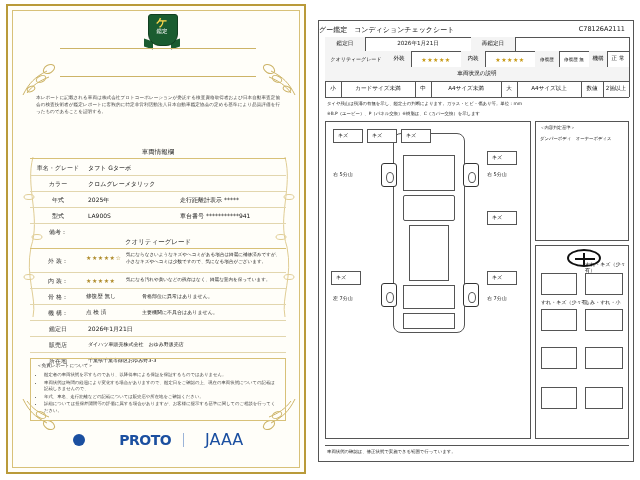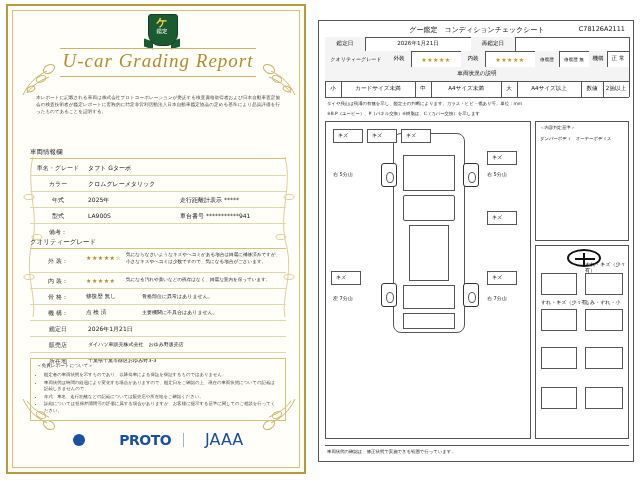--- a/index.html
+++ b/index.html
@@ -18,21 +18,21 @@
   .crest .ribR{left:23px;transform:skewY(-18deg);}
 
   .title-script{position:absolute;left:0;top:44px;width:300px;text-align:center;font-family:"Liberation Serif",serif;font-style:italic;font-size:19px;color:#b08d2e;letter-spacing:1px;}
   .title-rule{position:absolute;left:52px;width:196px;height:1px;background:#cdb468;}
   .title-rule.a{top:42px;}
   .title-rule.b{top:70px;}
   .sub-title{position:absolute;left:0;top:74px;width:300px;text-align:center;font-size:7.5px;color:#333;font-family:"DejaVu Sans",sans-serif;}
 
   .blurb{position:absolute;left:28px;top:88px;width:244px;font-size:4.6px;line-height:1.55;color:#444;font-family:"DejaVu Sans",sans-serif;text-align:justify;}
 
-  .sec-h{position:absolute;font-size:6.5px;color:#222;font-family:"DejaVu Sans",sans-serif;text-align:left;}
+  .sec-h{position:absolute;font-size:6.5px;color:#222;font-family:"DejaVu Sans",sans-serif;text-align:center;}
   .tbl{position:absolute;font-size:6px;font-family:"DejaVu Sans",sans-serif;color:#222;}
   .row{position:relative;height:15px;border-bottom:1px solid #e2d6ae;}
   .row:last-child{border-bottom:none;}
   .lbl{position:absolute;left:0;top:0;width:56px;height:15px;line-height:15px;text-align:center;color:#333;}
   .val{position:absolute;left:58px;top:0;height:15px;line-height:15px;color:#111;}
   .val2{position:absolute;left:150px;top:0;height:15px;line-height:15px;color:#111;}
   .stars{color:#b08d2e;letter-spacing:.5px;font-size:6px;}
   .sep{position:absolute;height:1px;background:#d8c179;}
 
   .notes{position:absolute;left:22px;top:352px;width:256px;border:1px solid #d8c179;padding:4px 6px;box-sizing:border-box;font-size:4.4px;line-height:1.5;color:#444;font-family:"DejaVu Sans",sans-serif;}
@@ -44,21 +44,21 @@
   .proto{display:inline-block;vertical-align:middle;font-family:"DejaVu Sans",sans-serif;font-weight:bold;font-size:14px;color:#1b4fa0;letter-spacing:-0.5px;margin-left:28px;}
   .protoicon{display:inline-block;width:12px;height:12px;border-radius:50%;background:#1b4fa0;margin-right:2px;vertical-align:-2px;}
   .jaaa{display:inline-block;vertical-align:middle;font-family:"DejaVu Sans",sans-serif;font-weight:normal;font-size:16px;color:#1b4fa0;margin-left:10px;letter-spacing:0px;}
   .divider-v{display:inline-block;width:1px;height:14px;background:#9bb4d8;margin:0 7px;vertical-align:middle;}
 
   .orn{position:absolute;width:44px;height:44px;border:1px solid transparent;}
   .orn svg{width:44px;height:44px;}
 
   
   .sheet{position:absolute;left:318px;top:20px;width:316px;height:442px;border:1px solid #555;box-sizing:border-box;background:#fff;font-family:"DejaVu Sans",sans-serif;}
-  .sheet-title{position:absolute;left:0;top:4px;width:316px;text-align:center;font-size:7px;color:#111;}
+  .sheet-title{position:absolute;left:0;top:4px;width:316px;text-align:left;font-size:7px;color:#111;}
   .sheet-code{position:absolute;right:8px;top:4px;font-size:6.5px;color:#111;}
   .hline{position:absolute;background:#555;height:1px;}
   .vline{position:absolute;background:#555;width:1px;}
   .cell{position:absolute;font-size:5.6px;color:#111;display:flex;align-items:center;justify-content:center;text-align:center;box-sizing:border-box;}
   .cell.hdr{background:#f4f4f4;}
   .goldstars{color:#c79a16;font-size:6px;letter-spacing:.5px;}
   .diagbox{position:absolute;border:1px solid #555;box-sizing:border-box;}
   .dg-lbl{position:absolute;font-size:5px;color:#111;}
   .tiny{position:absolute;font-size:4.4px;color:#222;line-height:1.45;}
   .carwrap{position:absolute;}
@@ -142,21 +142,20 @@
 
     <div class="crest">
       <div class="ribL"></div>
       <div class="ribR"></div>
       <div class="shield"></div>
       <div class="k">ケ</div>
       <div class="sub">鑑定</div>
     </div>
 
     <div class="title-rule a"></div>
-    <div class="title-script">U-car Grading Report</div>
     <div class="title-rule b"></div>
 
     <div class="blurb">本レポートに記載される車両は株式会社プロトコーポレーションが委託する検査資格取得者および日本自動車査定協会の検査技術者が鑑定レポートに客観的に特定非営利活動法人日本自動車鑑定協会の定める基準により品質評価を行ったものであることを証明する。</div>
 
     <div class="sec-h" style="left:22px;top:142px;width:256px;">車両情報欄</div>
     <div class="sep" style="left:22px;top:152px;width:256px;"></div>
 
     <div class="tbl" style="left:22px;top:154px;width:256px;">
       <div class="row">
         <span class="lbl">車名・グレード</span>

